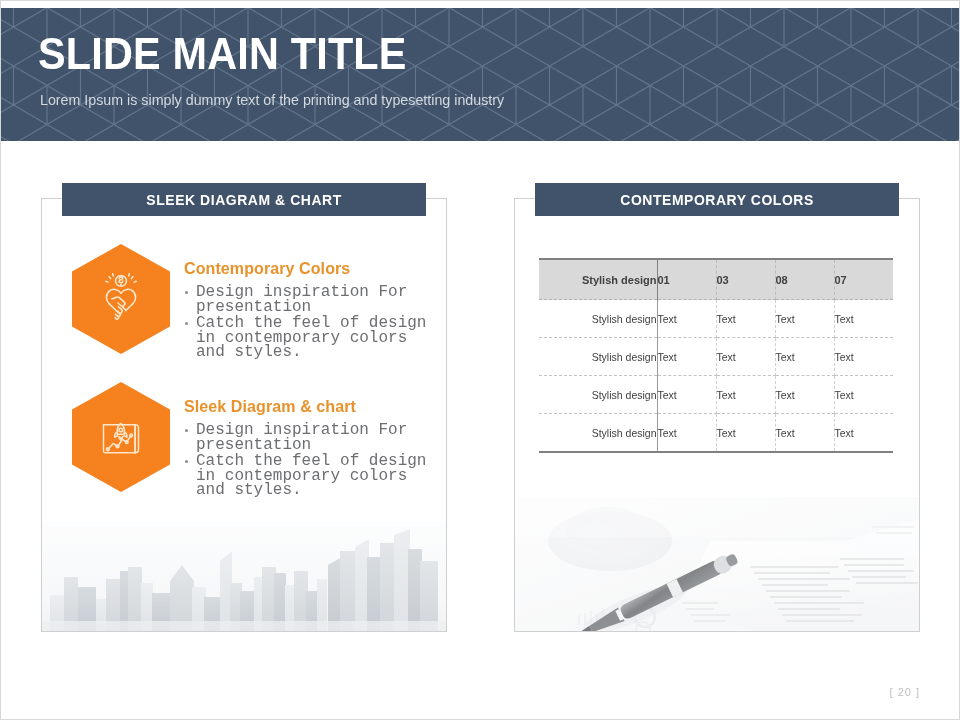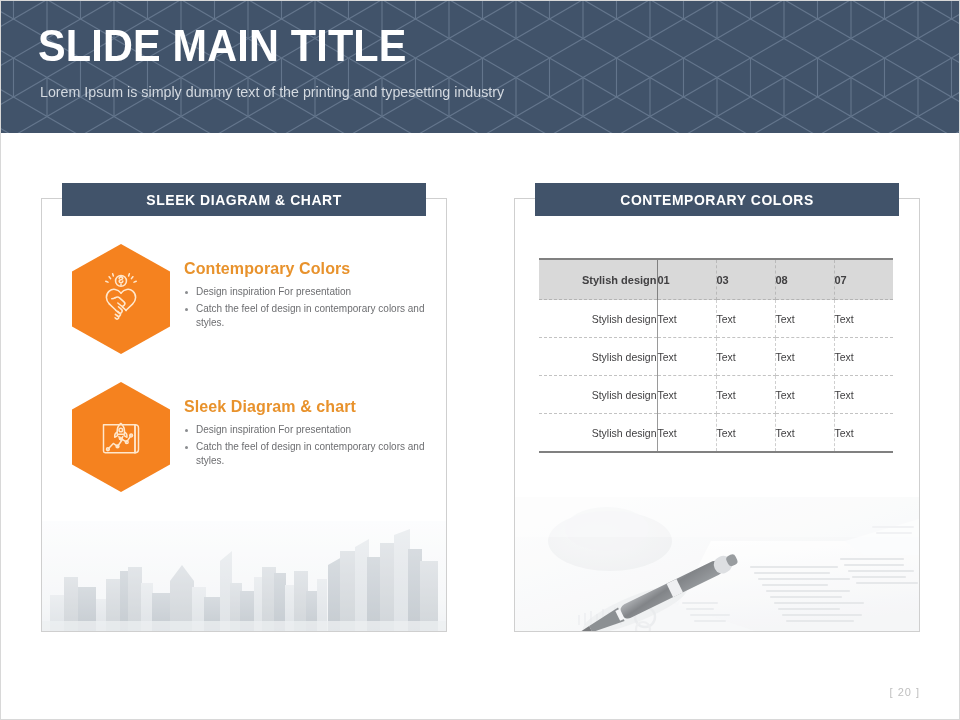--- a/index.html
+++ b/index.html
@@ -27,21 +27,21 @@
     position: absolute;
     left: 0; top: 0; right: 0; bottom: 0;
     border: 1px solid #d8d8d8;
     pointer-events: none;
   }
 
   
   .header-band {
     position: absolute;
     left: 0;
-    top: 0;
+    top: 8px;
     width: 960px;
     height: 133px;
     background-color: #41536a;
     overflow: hidden;
   }
   .header-pattern {
     position: absolute;
     left: -20px;
     top: -20px;
     width: 1000px;
@@ -139,24 +139,25 @@
     letter-spacing: 0.1px;
   }
   .bullets {
     list-style: none;
     margin: 0;
     padding: 0;
   }
   .bullets li {
     position: relative;
     padding-left: 12px;
-    font-size: 10px;
+    font-size: 16px;
     line-height: 14.5px;
     color: #6d6e71;
     margin-bottom: 2px;
+    font-family: Liberation Mono, monospace;
   }
   .bullets li::before {
     content: "";
     position: absolute;
     left: 1px;
     top: 6px;
     width: 3px;
     height: 3px;
     background: #8a8c8f;
     border-radius: 50%;

